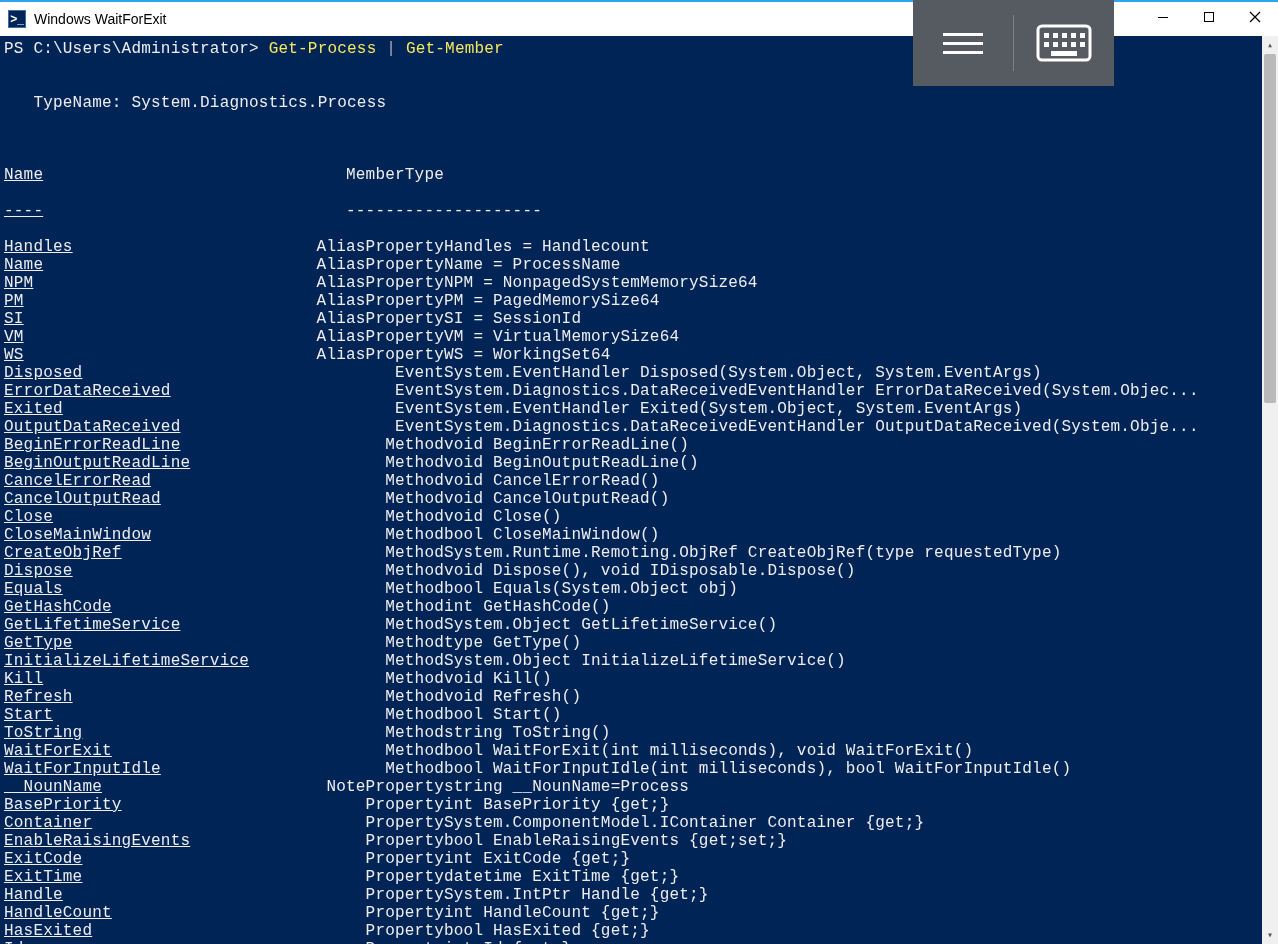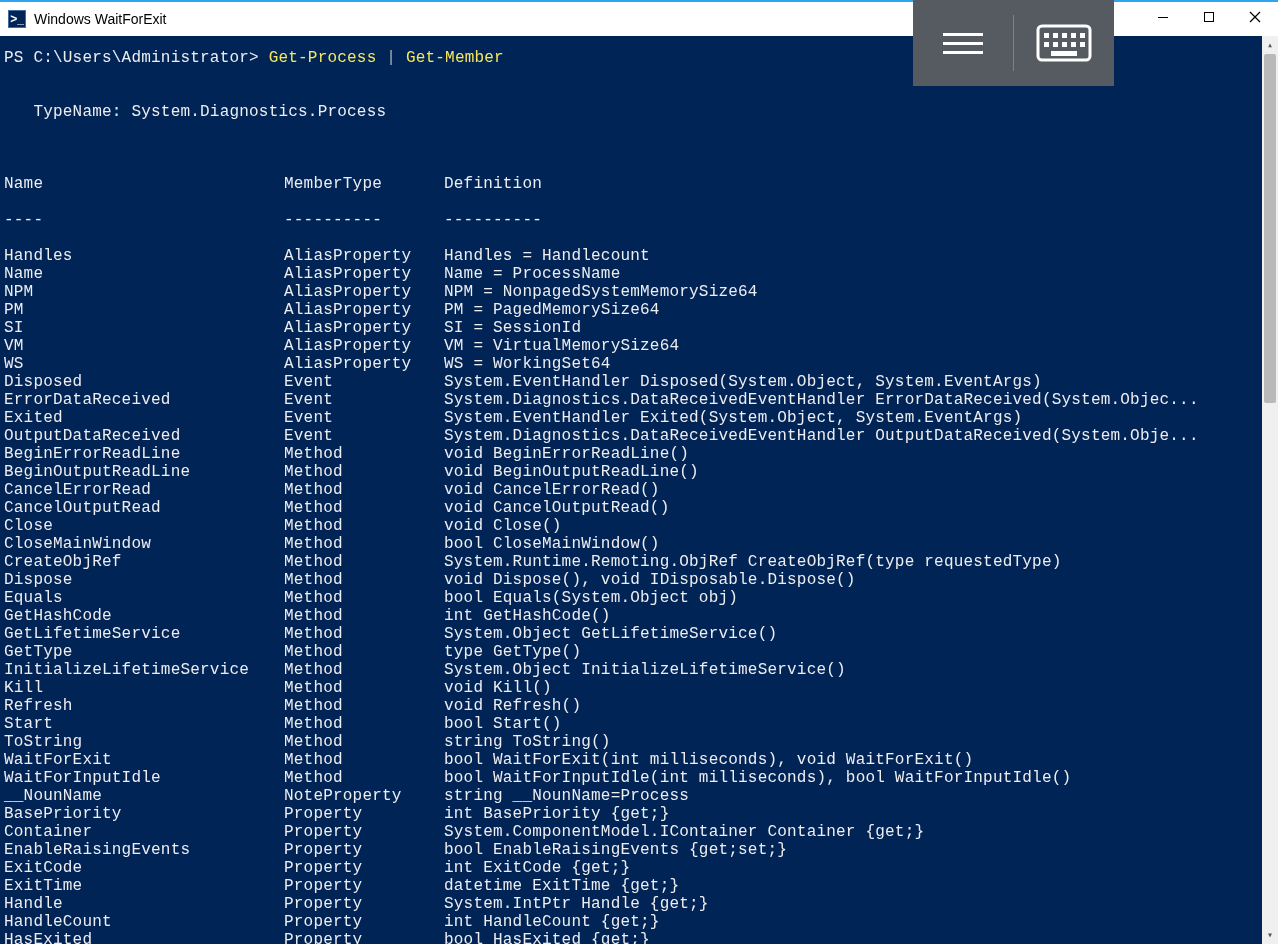--- a/index.html
+++ b/index.html
@@ -83,36 +83,36 @@
     width: 1px;
     height: 56px;
     background: #7c8288;
   }
   .terminal {
     flex: 1;
     background: #012456;
     color: #eeedf0;
     font-size: 16px;
     line-height: 18px;
-    padding: 13px 4px;
+    padding: 4px 4px;
     white-space: pre;
     overflow: hidden;
     position: relative;
     letter-spacing: 0.2px;
   }
   .prompt-line { color: #eeedf0; }
   .prompt-line .cmd { color: #f5e85f; }
   .prompt-line .pipe { color: #b0b0b0; }
   .typename { color: #eeedf0; margin-top: 18px; display: inline-block; }
   .table {
     margin-top: 18px;
   }
   .row { display: flex; }
-  .c-name { width: 280px; flex: 0 0 280px; }
-  .c-type { width: 160px; flex: 0 0 160px; }
+  .c-name { width: 280px; flex: 0 0 280px; text-decoration: underline; }
+  .c-type { width: 160px; flex: 0 0 160px; text-align: right; }
   .c-def  { flex: 1; overflow: hidden; text-overflow: clip; }
   .hdr { color: #eeedf0; }
   .sep { color: #eeedf0; }
 
   .scrollbar {
     position: absolute;
     right: 0;
     top: 36px;
     bottom: 0;
     width: 16px;
@@ -197,21 +197,21 @@
         <rect class="key" x="15" y="27" width="26" height="5"></rect>
       </svg>
     </div>
   </div>
 
   <div class="terminal"><span class="prompt-line"><span>PS C:\Users\Administrator&gt; </span><span class="cmd">Get-Process</span><span class="pipe"> | </span><span class="cmd">Get-Member</span></span>
 
 <span class="typename">   TypeName: System.Diagnostics.Process</span>
 
 <div class="table">
-<div class="row hdr"><span class="c-name">Name</span><span class="c-type">MemberType</span><span class="c-def">Definition</span></div>
+<div class="row hdr"><span class="c-name">Name</span><span class="c-type">MemberType</span></div>
 <div class="row sep"><span class="c-name">----</span><span class="c-type">----------</span><span class="c-def">----------</span></div>
 <div id="rows-container"><div class="row"><span class="c-name">Handles</span><span class="c-type">AliasProperty</span><span class="c-def">Handles = Handlecount</span></div><div class="row"><span class="c-name">Name</span><span class="c-type">AliasProperty</span><span class="c-def">Name = ProcessName</span></div><div class="row"><span class="c-name">NPM</span><span class="c-type">AliasProperty</span><span class="c-def">NPM = NonpagedSystemMemorySize64</span></div><div class="row"><span class="c-name">PM</span><span class="c-type">AliasProperty</span><span class="c-def">PM = PagedMemorySize64</span></div><div class="row"><span class="c-name">SI</span><span class="c-type">AliasProperty</span><span class="c-def">SI = SessionId</span></div><div class="row"><span class="c-name">VM</span><span class="c-type">AliasProperty</span><span class="c-def">VM = VirtualMemorySize64</span></div><div class="row"><span class="c-name">WS</span><span class="c-type">AliasProperty</span><span class="c-def">WS = WorkingSet64</span></div><div class="row"><span class="c-name">Disposed</span><span class="c-type">Event</span><span class="c-def">System.EventHandler Disposed(System.Object, System.EventArgs)</span></div><div class="row"><span class="c-name">ErrorDataReceived</span><span class="c-type">Event</span><span class="c-def">System.Diagnostics.DataReceivedEventHandler ErrorDataReceived(System.Objec...</span></div><div class="row"><span class="c-name">Exited</span><span class="c-type">Event</span><span class="c-def">System.EventHandler Exited(System.Object, System.EventArgs)</span></div><div class="row"><span class="c-name">OutputDataReceived</span><span class="c-type">Event</span><span class="c-def">System.Diagnostics.DataReceivedEventHandler OutputDataReceived(System.Obje...</span></div><div class="row"><span class="c-name">BeginErrorReadLine</span><span class="c-type">Method</span><span class="c-def">void BeginErrorReadLine()</span></div><div class="row"><span class="c-name">BeginOutputReadLine</span><span class="c-type">Method</span><span class="c-def">void BeginOutputReadLine()</span></div><div class="row"><span class="c-name">CancelErrorRead</span><span class="c-type">Method</span><span class="c-def">void CancelErrorRead()</span></div><div class="row"><span class="c-name">CancelOutputRead</span><span class="c-type">Method</span><span class="c-def">void CancelOutputRead()</span></div><div class="row"><span class="c-name">Close</span><span class="c-type">Method</span><span class="c-def">void Close()</span></div><div class="row"><span class="c-name">CloseMainWindow</span><span class="c-type">Method</span><span class="c-def">bool CloseMainWindow()</span></div><div class="row"><span class="c-name">CreateObjRef</span><span class="c-type">Method</span><span class="c-def">System.Runtime.Remoting.ObjRef CreateObjRef(type requestedType)</span></div><div class="row"><span class="c-name">Dispose</span><span class="c-type">Method</span><span class="c-def">void Dispose(), void IDisposable.Dispose()</span></div><div class="row"><span class="c-name">Equals</span><span class="c-type">Method</span><span class="c-def">bool Equals(System.Object obj)</span></div><div class="row"><span class="c-name">GetHashCode</span><span class="c-type">Method</span><span class="c-def">int GetHashCode()</span></div><div class="row"><span class="c-name">GetLifetimeService</span><span class="c-type">Method</span><span class="c-def">System.Object GetLifetimeService()</span></div><div class="row"><span class="c-name">GetType</span><span class="c-type">Method</span><span class="c-def">type GetType()</span></div><div class="row"><span class="c-name">InitializeLifetimeService</span><span class="c-type">Method</span><span class="c-def">System.Object InitializeLifetimeService()</span></div><div class="row"><span class="c-name">Kill</span><span class="c-type">Method</span><span class="c-def">void Kill()</span></div><div class="row"><span class="c-name">Refresh</span><span class="c-type">Method</span><span class="c-def">void Refresh()</span></div><div class="row"><span class="c-name">Start</span><span class="c-type">Method</span><span class="c-def">bool Start()</span></div><div class="row"><span class="c-name">ToString</span><span class="c-type">Method</span><span class="c-def">string ToString()</span></div><div class="row"><span class="c-name">WaitForExit</span><span class="c-type">Method</span><span class="c-def">bool WaitForExit(int milliseconds), void WaitForExit()</span></div><div class="row"><span class="c-name">WaitForInputIdle</span><span class="c-type">Method</span><span class="c-def">bool WaitForInputIdle(int milliseconds), bool WaitForInputIdle()</span></div><div class="row"><span class="c-name">__NounName</span><span class="c-type">NoteProperty</span><span class="c-def">string __NounName=Process</span></div><div class="row"><span class="c-name">BasePriority</span><span class="c-type">Property</span><span class="c-def">int BasePriority {get;}</span></div><div class="row"><span class="c-name">Container</span><span class="c-type">Property</span><span class="c-def">System.ComponentModel.IContainer Container {get;}</span></div><div class="row"><span class="c-name">EnableRaisingEvents</span><span class="c-type">Property</span><span class="c-def">bool EnableRaisingEvents {get;set;}</span></div><div class="row"><span class="c-name">ExitCode</span><span class="c-type">Property</span><span class="c-def">int ExitCode {get;}</span></div><div class="row"><span class="c-name">ExitTime</span><span class="c-type">Property</span><span class="c-def">datetime ExitTime {get;}</span></div><div class="row"><span class="c-name">Handle</span><span class="c-type">Property</span><span class="c-def">System.IntPtr Handle {get;}</span></div><div class="row"><span class="c-name">HandleCount</span><span class="c-type">Property</span><span class="c-def">int HandleCount {get;}</span></div><div class="row"><span class="c-name">HasExited</span><span class="c-type">Property</span><span class="c-def">bool HasExited {get;}</span></div><div class="row"><span class="c-name">Id</span><span class="c-type">Property</span><span class="c-def">int Id {get;}</span></div></div>
 </div></div>
 
   <div class="scrollbar">
     <div class="arrow">▴</div>
     <div class="track">
       <div class="thumb"></div>
     </div>
     <div class="arrow">▾</div>

